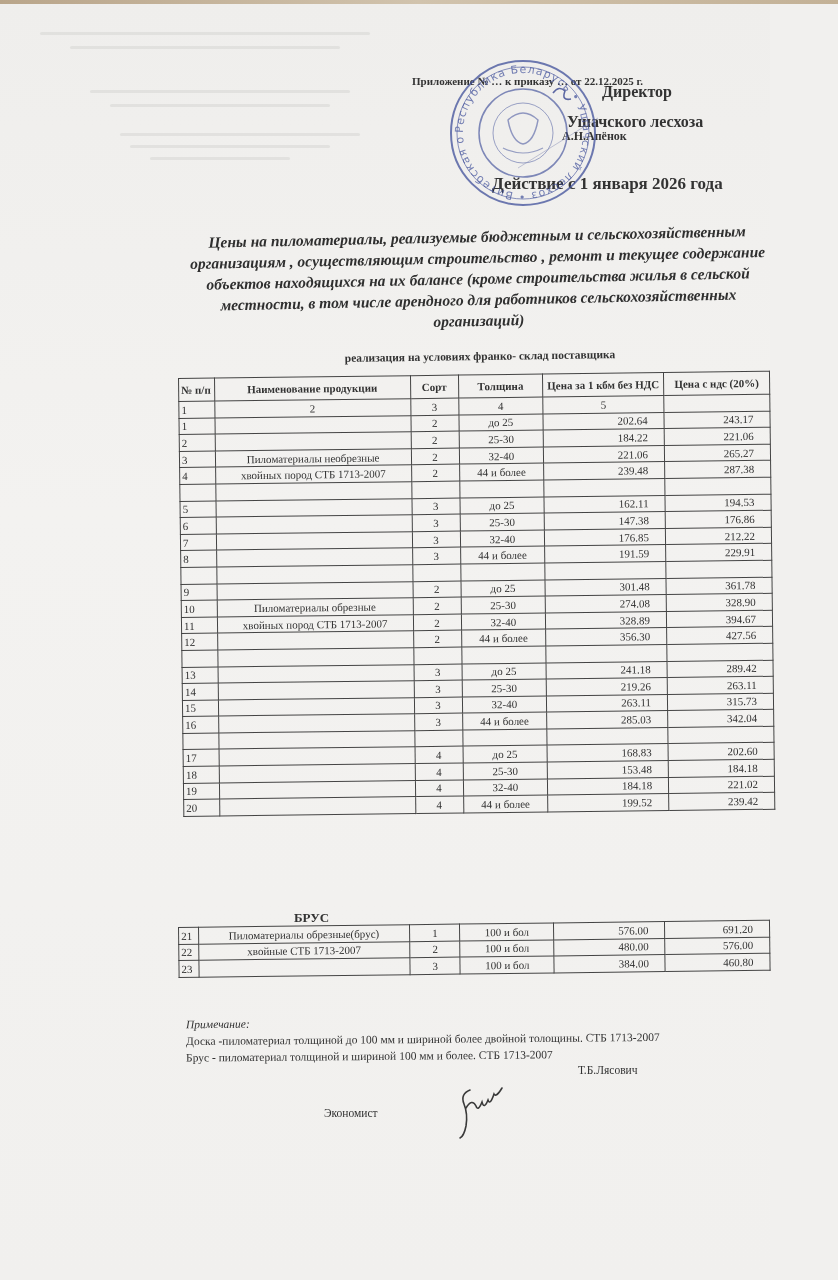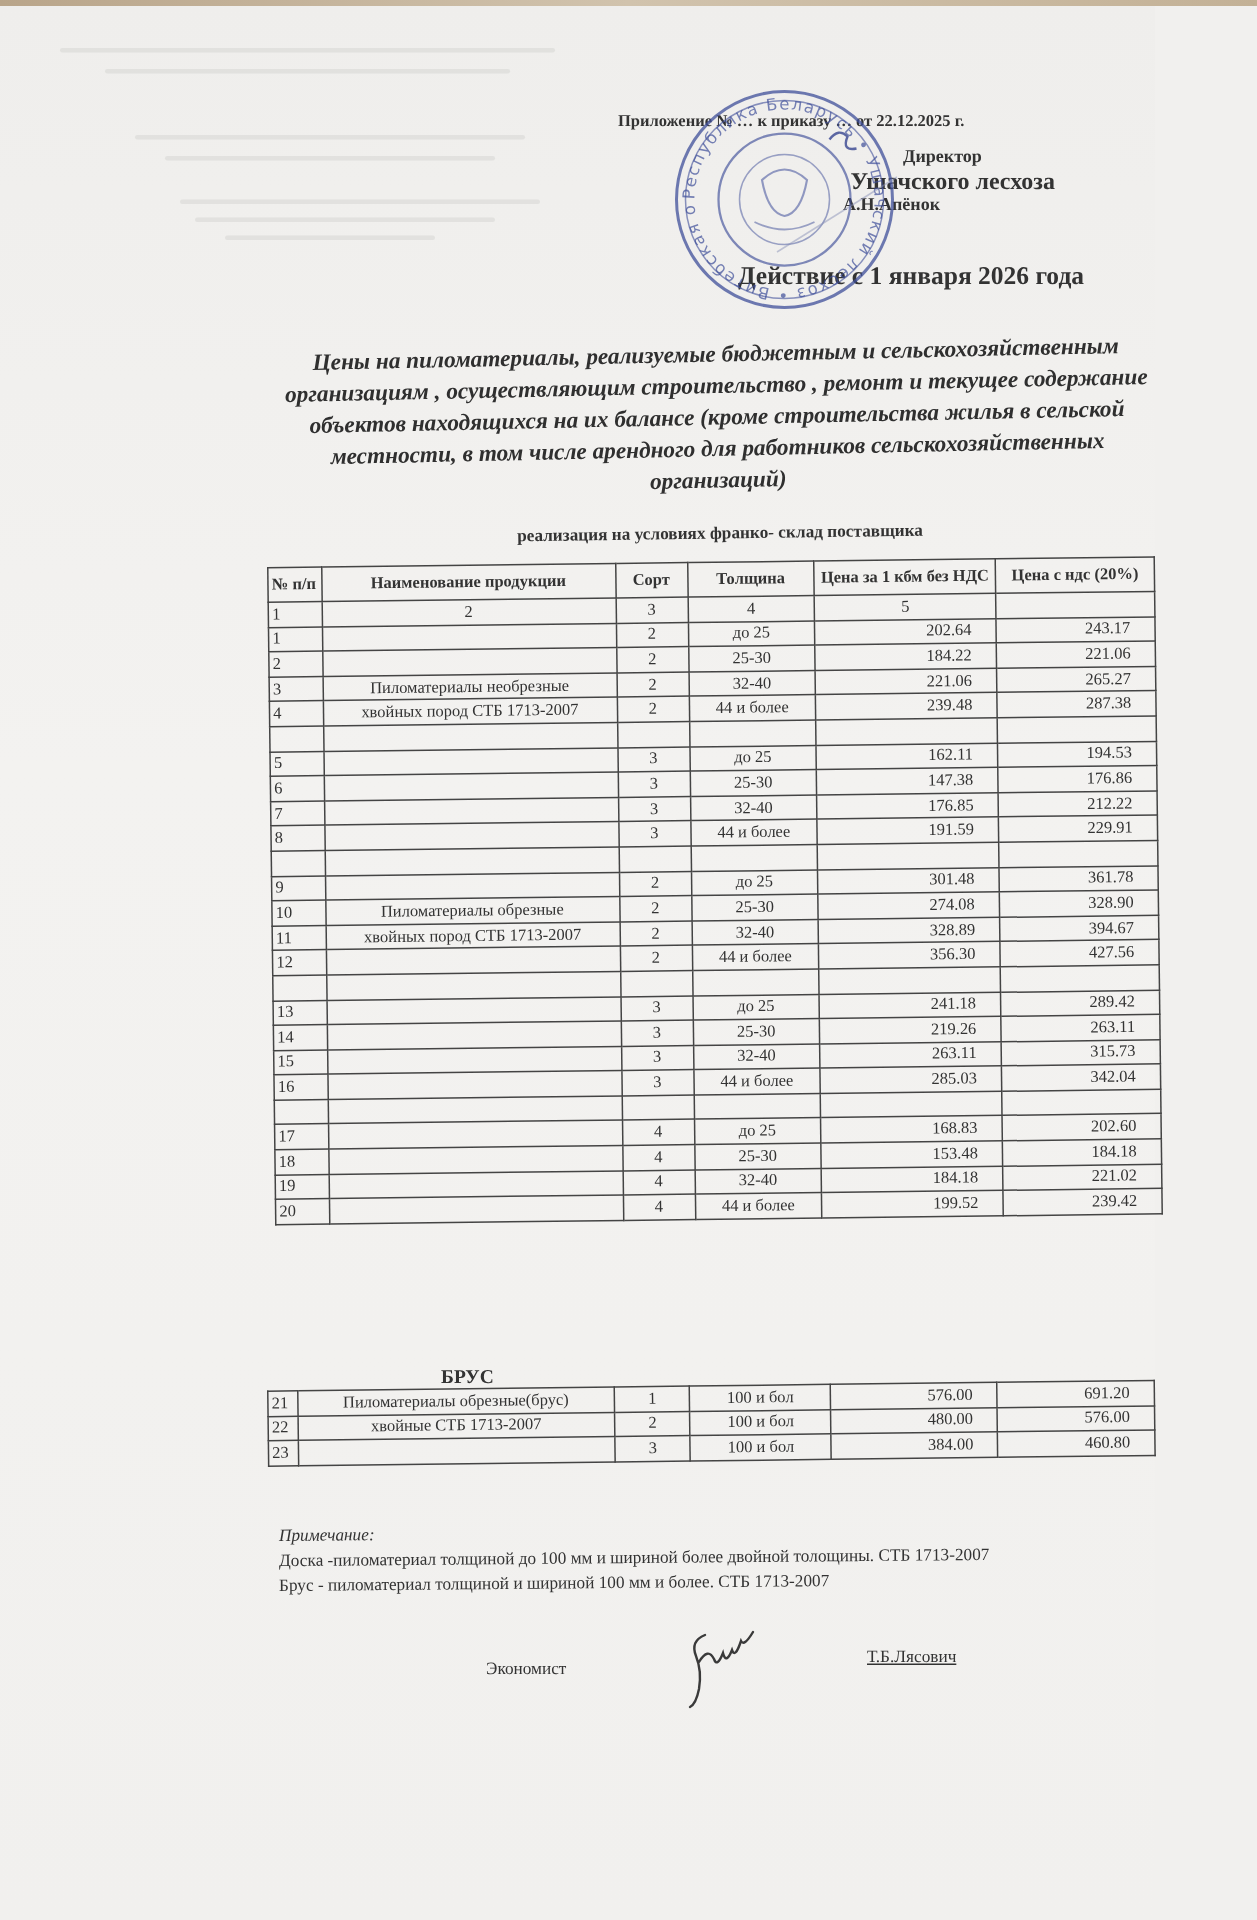--- a/index.html
+++ b/index.html
@@ -18,21 +18,21 @@
     position: absolute; left: 0; top: 0; width: 838px; height: 4px;
     background: linear-gradient(90deg, #b9a58a, #d1c3ad 50%, #c3b196);
   }
   .bleed {
     position: absolute; height: 3px; background: #dcdbd8; opacity: 0.7; border-radius: 2px;
   }
 
   
   .approval { position: absolute; font-weight: bold; font-size: 11px; color: #333; }
   .approval .line1 { position: absolute; left: 412px; top: 75px; white-space: nowrap; }
-  .approval .line2 { position: absolute; left: 602px; top: 97px; white-space: nowrap; font-size: 12px; }
+  .approval .line2 { position: absolute; left: 602px; top: 83px; white-space: nowrap; font-size: 16px; }
   .approval .line3 { position: absolute; left: 567px; top: 113px; white-space: nowrap; font-size: 16px; }
   .approval .line4 { position: absolute; left: 562px; top: 129px; white-space: nowrap; font-size: 12px; }
   .approval .line5 { position: absolute; left: 492px; top: 174px; white-space: nowrap; font-size: 17px; }
 
   .stamp {
     position: absolute; left: 448px; top: 58px; width: 150px; height: 150px;
     pointer-events: none;
   }
 
   
@@ -72,21 +72,21 @@
     position: absolute; left: 294px; top: 910px; font-weight: bold; font-size: 13px; color: #333;
   }
   table.brus { left: 178px; top: 927px; }
 
   .note { position: absolute; left: 186px; font-size: 11.5px; color: #333; white-space: nowrap; transform: rotate(-0.5deg); }
   .note.n0 { top: 1018px; font-style: italic; }
   .note.n1 { top: 1033px; }
   .note.n2 { top: 1050px; }
 
   .sign-role { position: absolute; left: 324px; top: 1107px; font-size: 11.5px; color: #333; }
-  .sign-name { position: absolute; left: 578px; top: 1099px; font-size: 11.5px; color: #333; text-decoration: underline; }
+  .sign-name { position: absolute; left: 578px; top: 1064px; font-size: 11.5px; color: #333; }
   .signature { position: absolute; left: 448px; top: 1082px; width: 70px; height: 60px; }
 </style>
 </head>
 <body>
 
 <div class="page">
   <div class="top-edge"></div>
 
   <div class="bleed" style="left:40px;top:32px;width:330px;"></div>
   <div class="bleed" style="left:70px;top:46px;width:270px;"></div>

